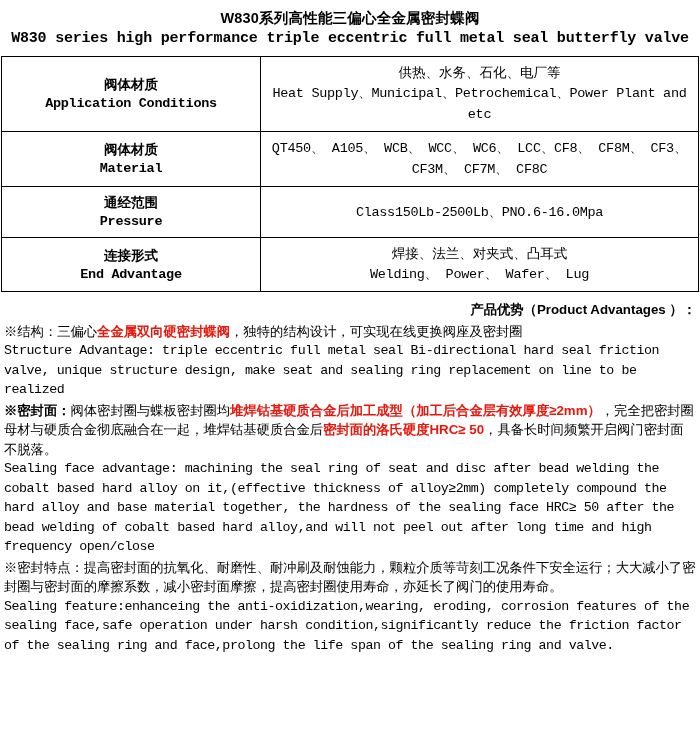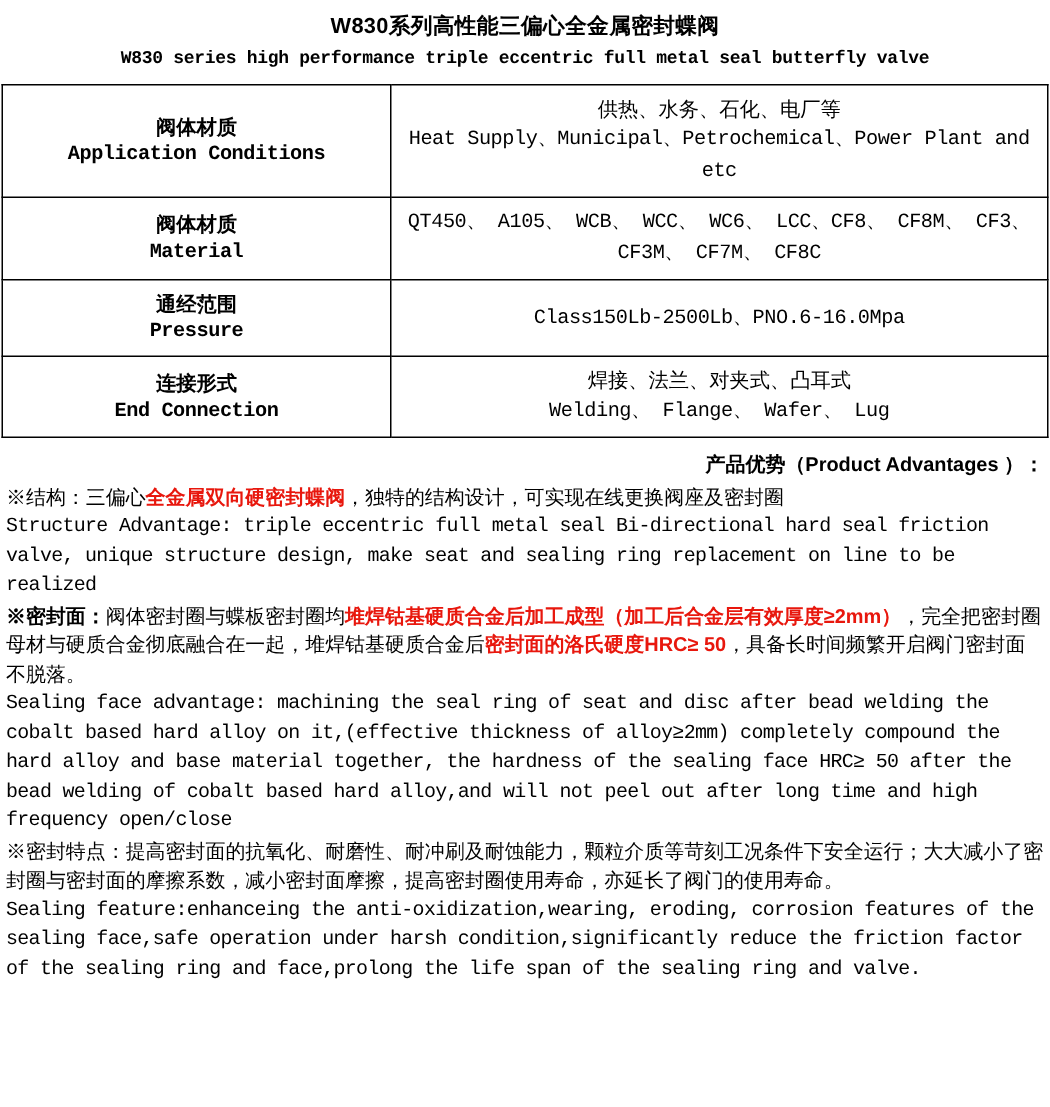--- a/index.html
+++ b/index.html
@@ -25,21 +25,21 @@
     padding: 8px 10px 6px 10px;
   }
   .title-cn {
     font-size: 14.5px;
     font-weight: bold;
     font-family: "Liberation Sans", sans-serif;
     line-height: 20px;
     letter-spacing: 0.2px;
   }
   .title-en {
-    font-size: 12px;
+    font-size: 15px;
     font-weight: bold;
     font-family: "Liberation Mono", monospace;
     line-height: 22px;
     letter-spacing: -0.2px;
   }
   table.spec {
     border-collapse: collapse;
     width: 698px;
     margin: 0 auto;
     table-layout: fixed;
@@ -154,25 +154,25 @@
           <div class="lbl-cn">通经范围</div>
           <div class="lbl-en">Pressure</div>
         </td>
         <td>
           <div class="val-mono">Class150Lb-2500Lb、PNO.6-16.0Mpa</div>
         </td>
       </tr>
       <tr>
         <td class="label">
           <div class="lbl-cn">连接形式</div>
-          <div class="lbl-en">End Connection</div>
+          <div class="lbl-en">End Advantage</div>
         </td>
         <td>
           <div class="val-cn">焊接、法兰、对夹式、凸耳式</div>
-          <div class="val-en">Welding、 Flange、 Wafer、 Lug</div>
+          <div class="val-en">Welding、 Power、 Wafer、 Lug</div>
         </td>
       </tr>
     </tbody>
   </table>
 
   <div class="adv">
     <div class="adv-head cn">产品优势（Product Advantages ）：</div>
 
     <div class="para">
       <div class="cn">

